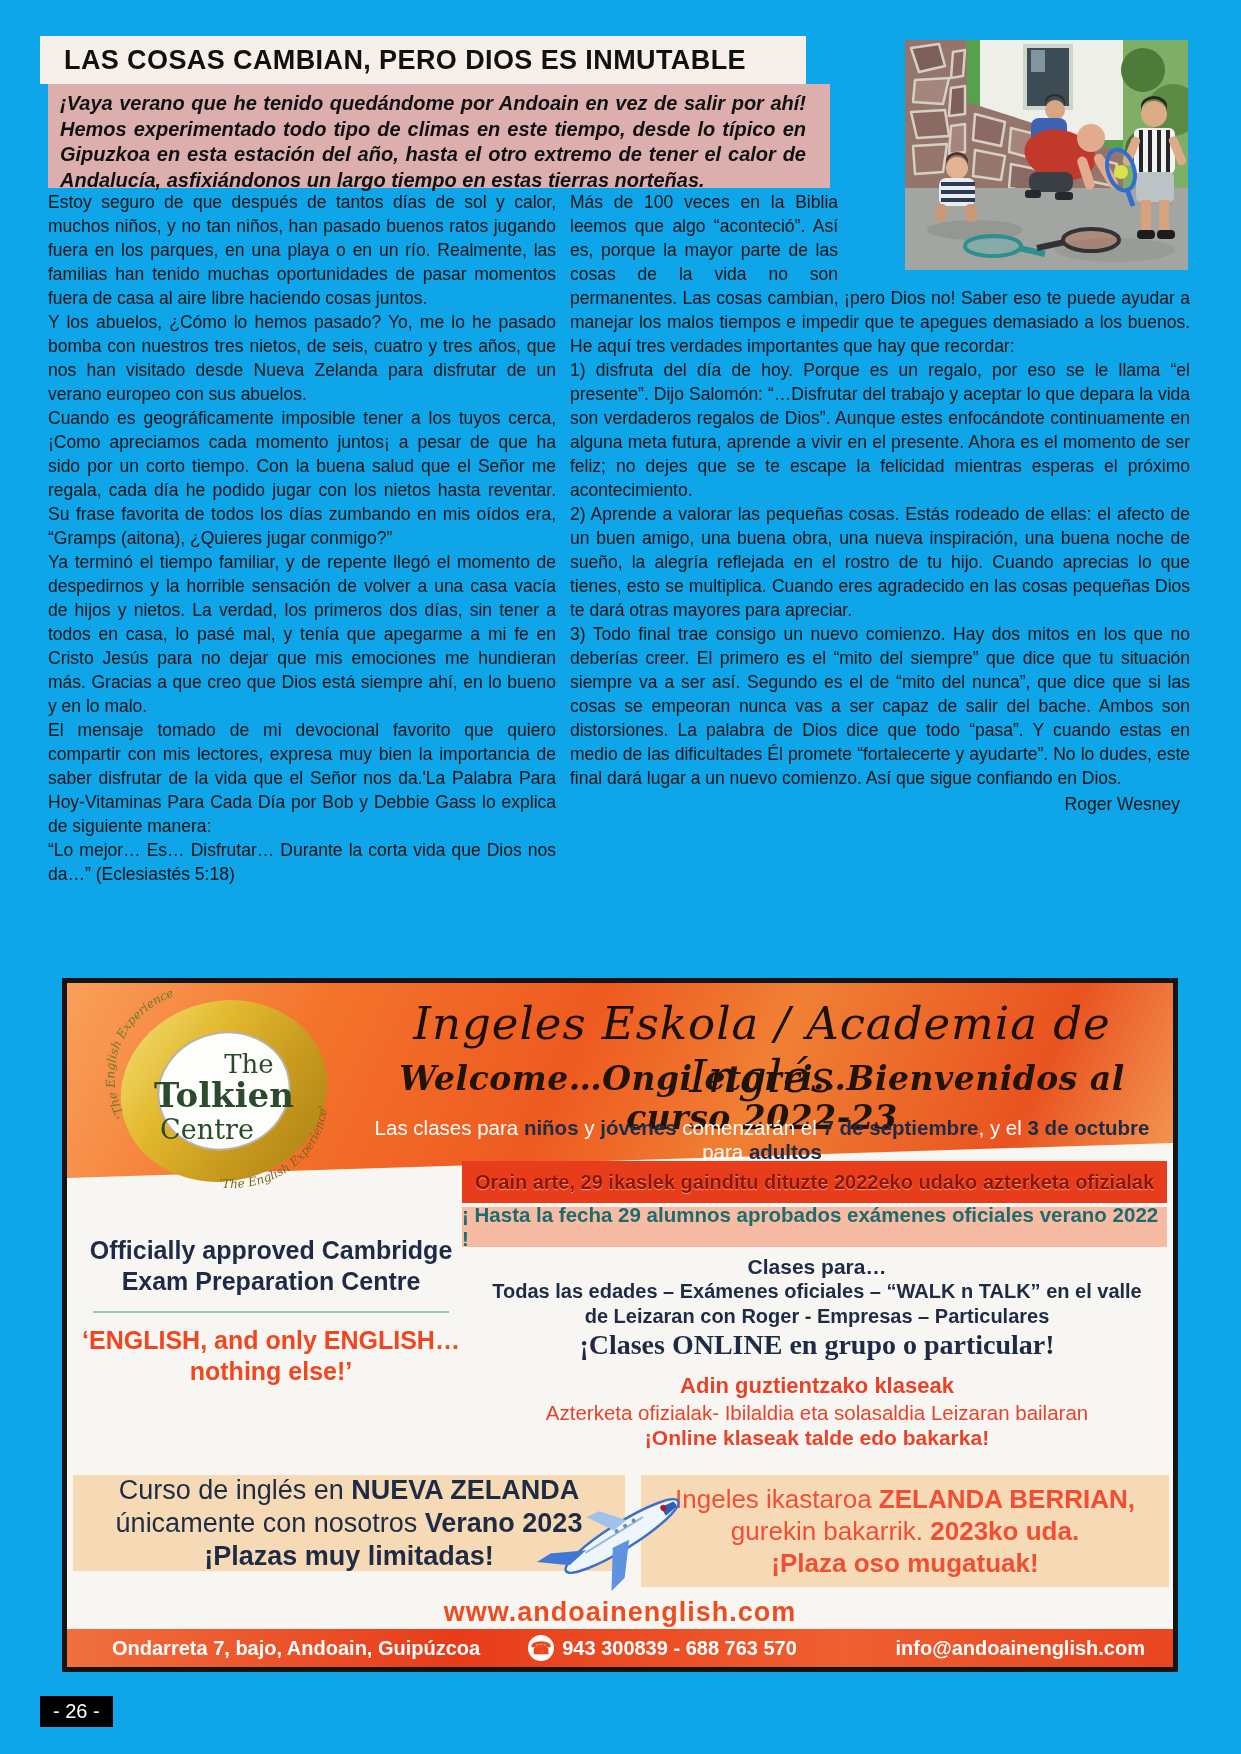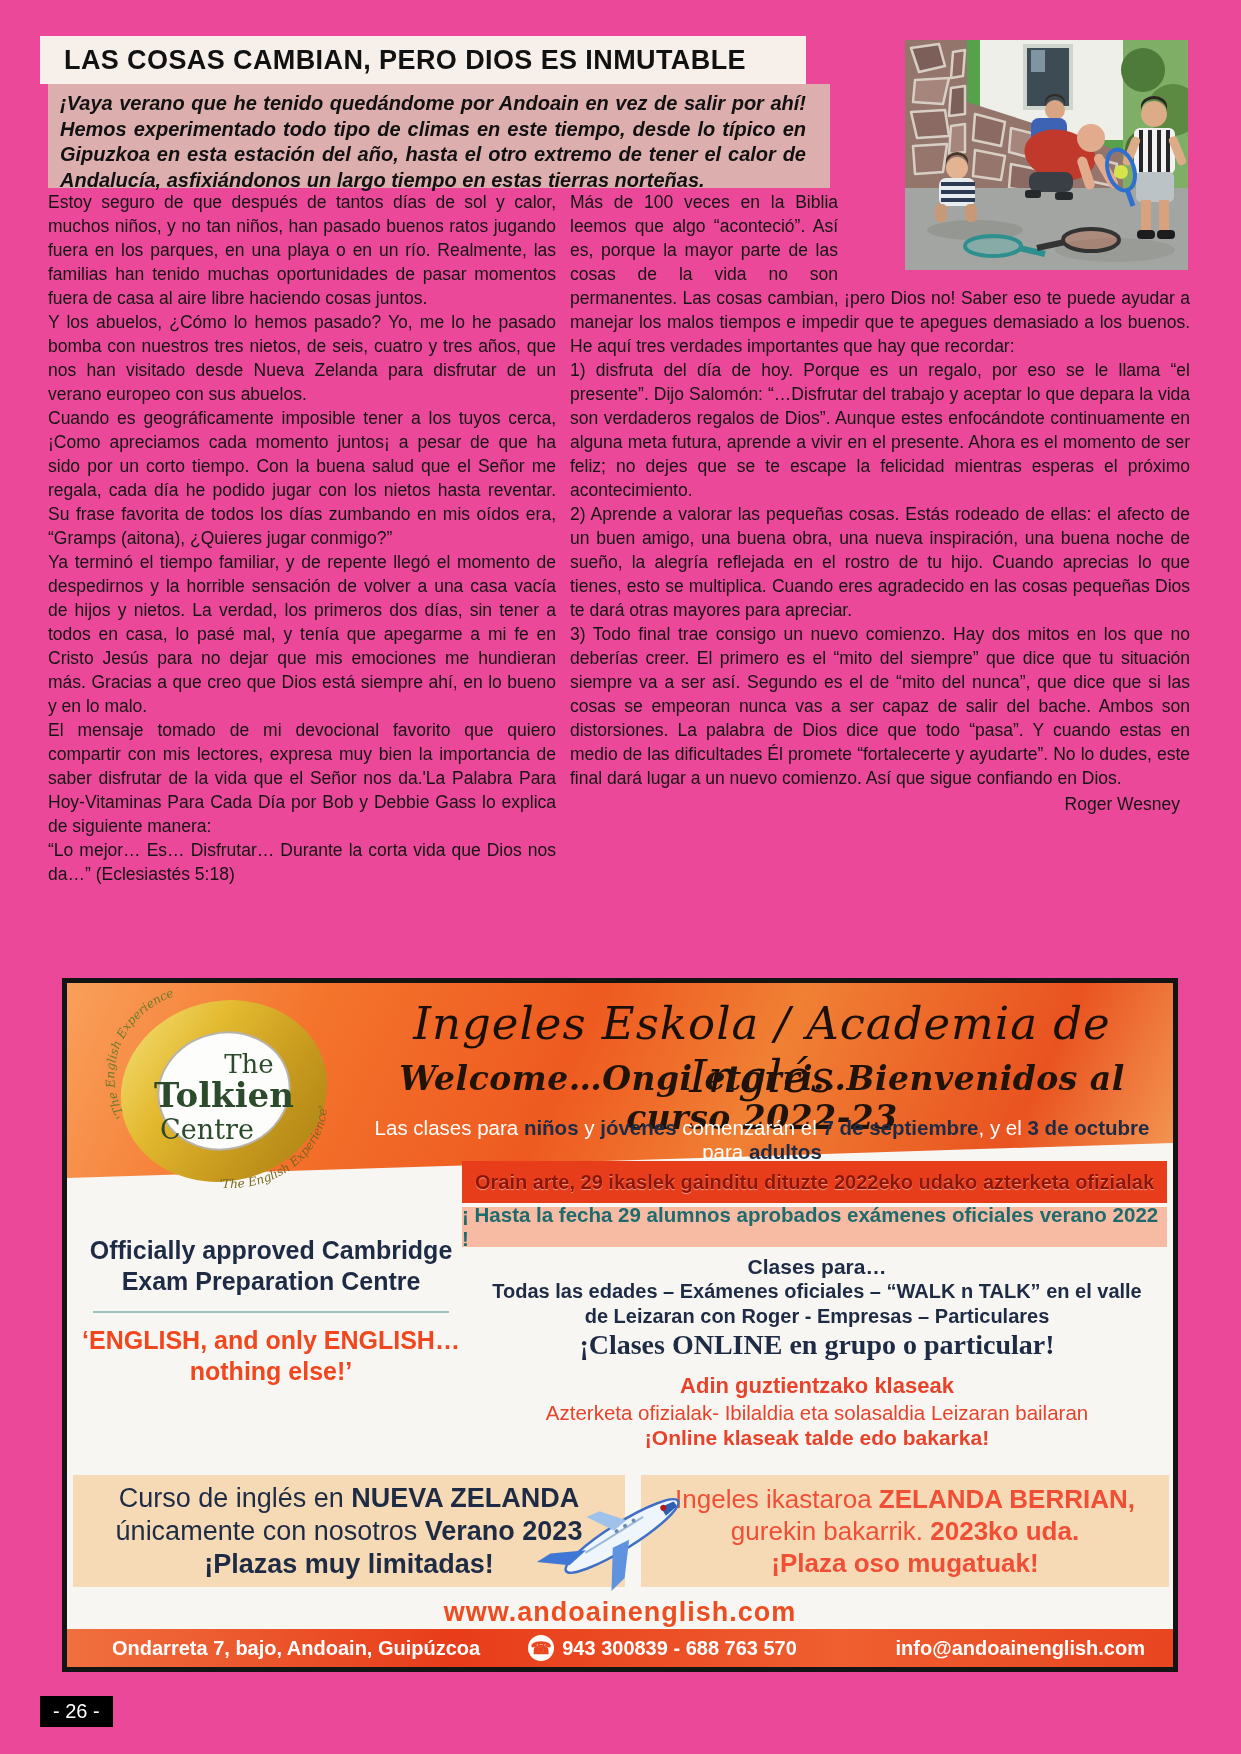--- a/index.html
+++ b/index.html
@@ -1,17 +1,17 @@
 <!DOCTYPE html>
 <html><head>
 <meta charset="utf-8">
 <style>
   html,body{margin:0;padding:0;}
   body{font-family:"Liberation Sans",sans-serif;}
-  .page{position:relative;width:1241px;height:1754px;background:#ec4899;overflow:hidden;}
+  .page{position:relative;width:1241px;height:1754px;background:#0ea5e9;overflow:hidden;}
 
   
   .title-band{position:absolute;left:40px;top:36px;width:766px;height:48px;background:#f7efe9;display:flex;align-items:center;}
   .title-band h1{margin:0 0 0 24px;font-size:27px;font-weight:bold;color:#111;letter-spacing:.4px;font-family:"Liberation Sans",sans-serif;}
   .intro-box{position:absolute;left:48px;top:84px;width:746px;height:92px;background:#dcaeae;padding:7px 24px 5px 12px;}
   .intro-box p{margin:0;font-size:20px;line-height:25.5px;font-weight:bold;font-style:italic;color:#111;text-align:justify;}
 
   
   .photo{position:absolute;left:905px;top:40px;width:283px;height:230px;overflow:hidden;}
 
@@ -48,21 +48,21 @@
   .english-only{font-size:25px;line-height:31px;font-weight:bold;color:#f2461e;}
 
   .panel-right{position:absolute;left:400px;top:272px;width:700px;text-align:center;}
   .pr-heading{font-size:21px;font-weight:bold;color:#1e2b45;}
   .pr-line{font-size:20px;line-height:25px;color:#1e2b45;font-weight:bold;}
   .pr-online{font-size:28px;font-weight:bold;color:#1e2b45;font-family:Liberation Serif, serif;}
   .pr-red-h{margin-top:12px;font-size:22px;font-weight:bold;color:#e8432a;}
   .pr-red{font-size:20.5px;line-height:27px;color:#e8432a;}
   .pr-red-b{font-size:21px;font-weight:bold;color:#e8432a;}
 
-  .tan-left{position:absolute;left:6px;top:492px;width:552px;height:112px;background:#f6d9b5;z-index:1;
+  .tan-left{position:absolute;left:6px;top:492px;width:552px;height:96px;background:#f6d9b5;z-index:1;
     display:flex;flex-direction:column;justify-content:center;text-align:center;color:#1e2b45;font-size:27px;line-height:33px;}
   .tan-right{position:absolute;left:574px;top:492px;width:528px;height:112px;background:#f6d9b5;z-index:1;
     display:flex;flex-direction:column;justify-content:center;text-align:center;color:#f04f35;font-size:26px;line-height:32px;}
   .airplane{position:absolute;left:455px;top:478px;z-index:3;}
   .website{position:absolute;left:0;top:614px;width:100%;text-align:center;z-index:2;
     font-size:27px;font-weight:bold;color:#ee4d20;letter-spacing:1px;}
   .ad-footer{position:absolute;left:0;bottom:0;width:100%;height:38px;z-index:5;
     background:linear-gradient(90deg,#f0703f,#e83c1a 35%,#ef5f30 70%,#e84520);
     display:flex;align-items:center;color:#fff;font-size:20px;font-weight:bold;}
   .ad-footer .addr{margin-left:45px;}

